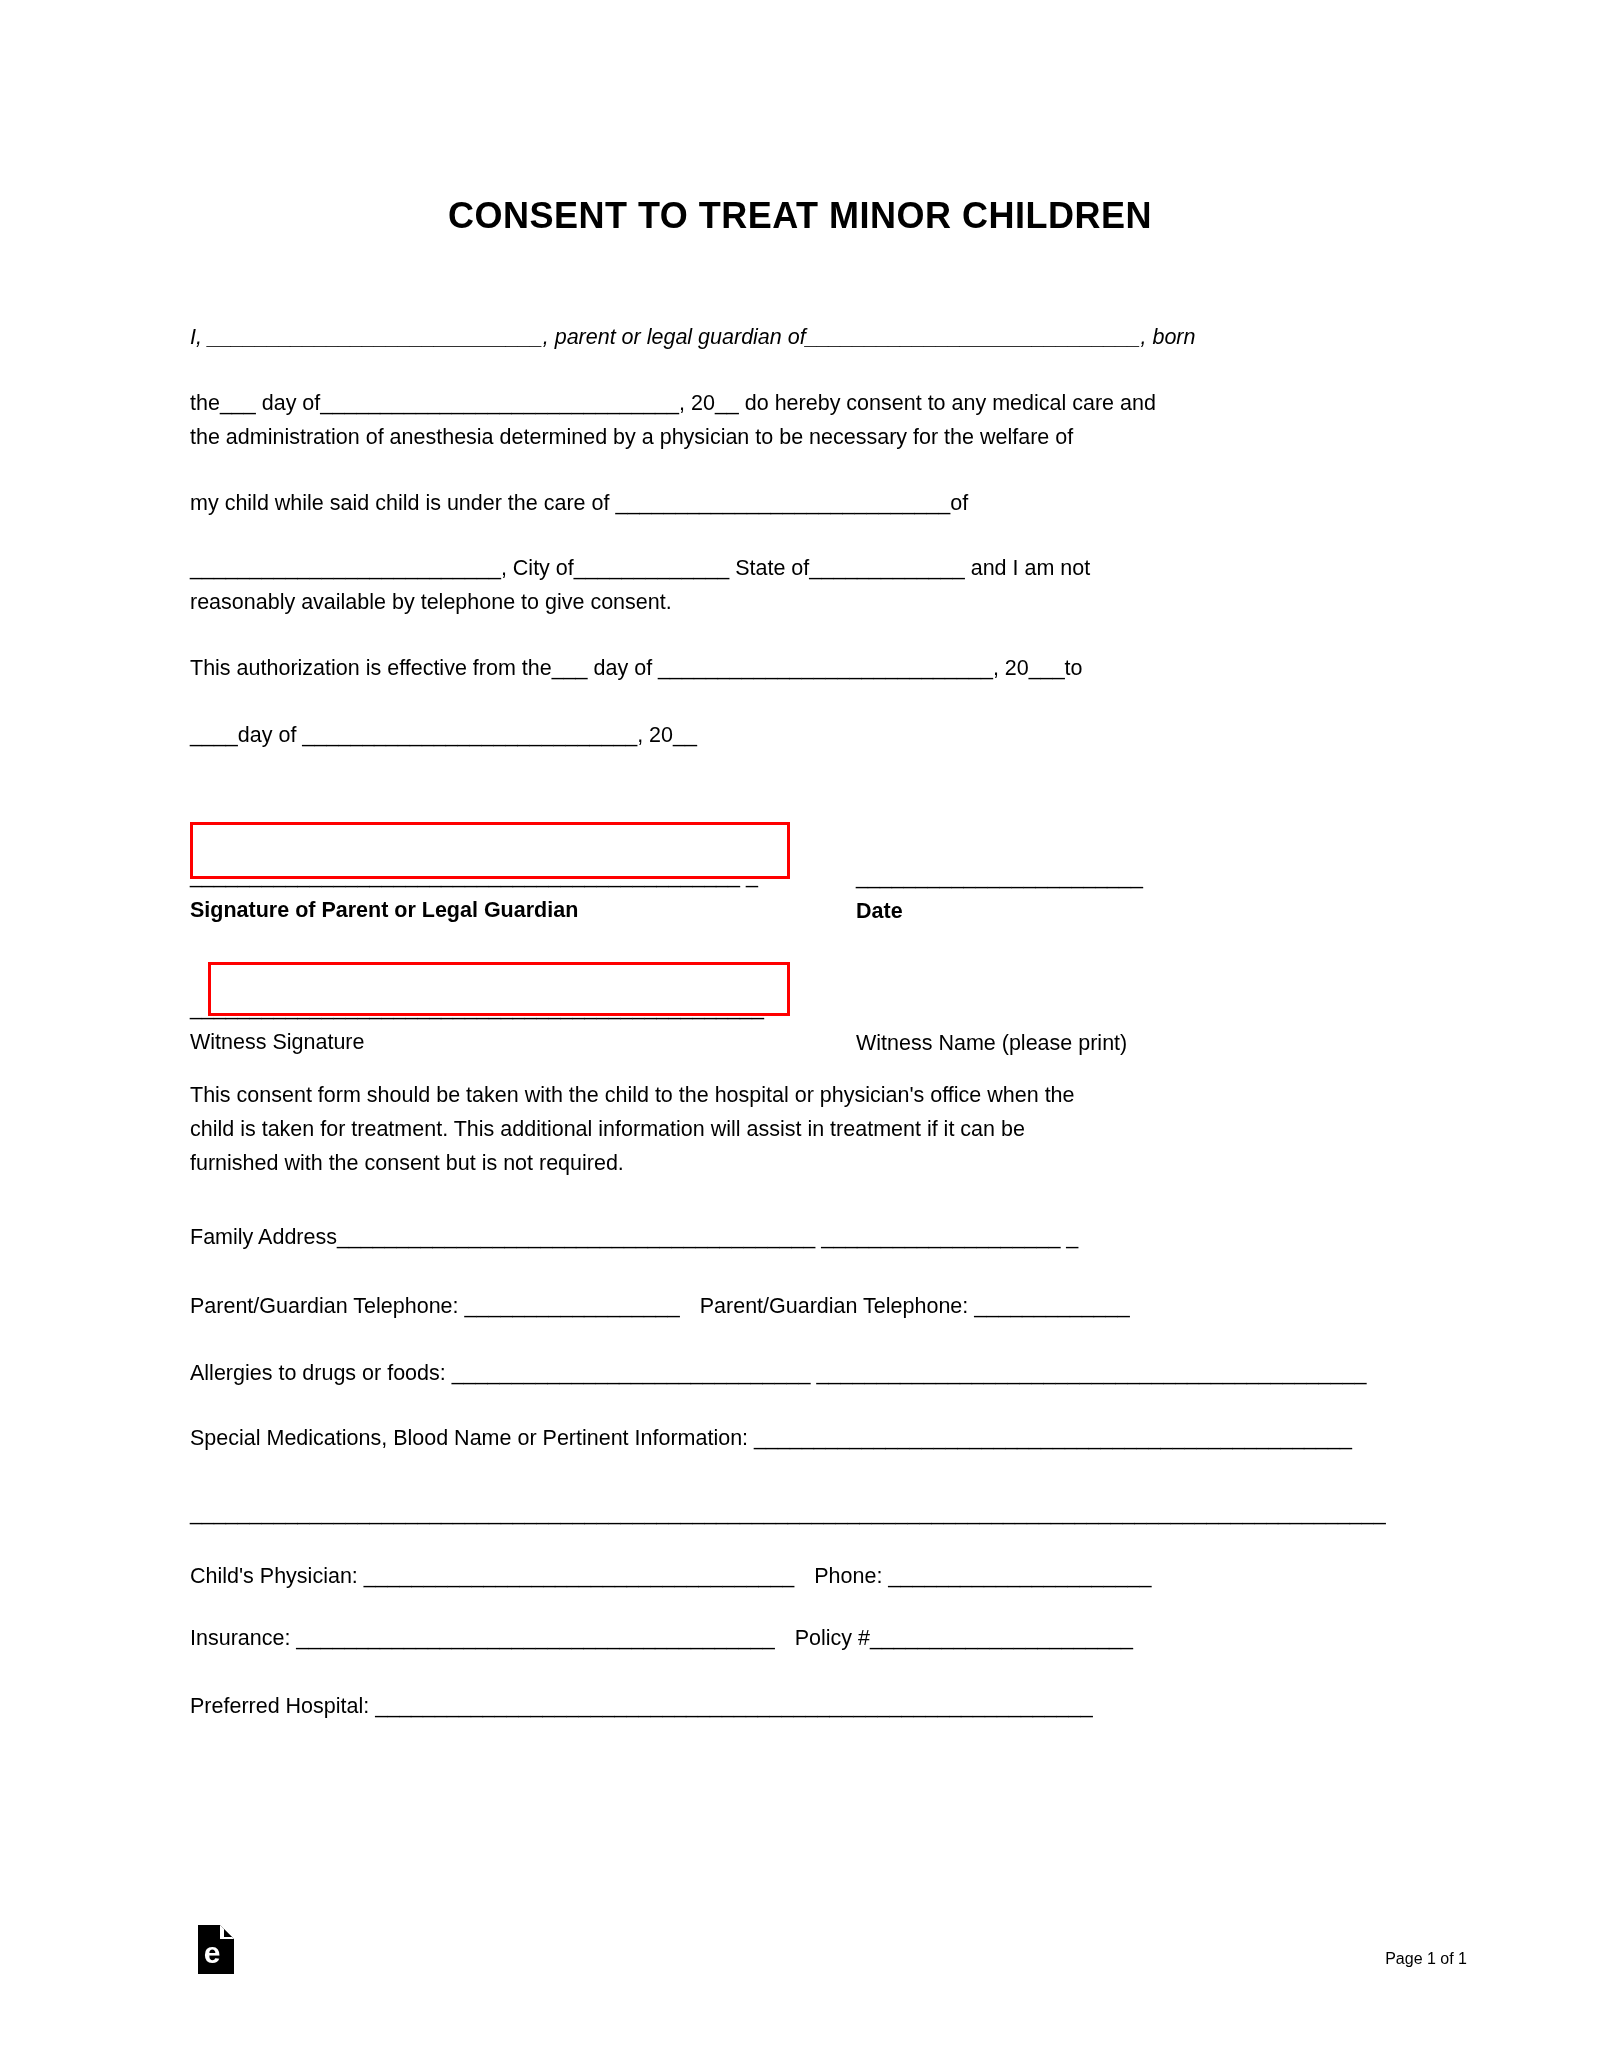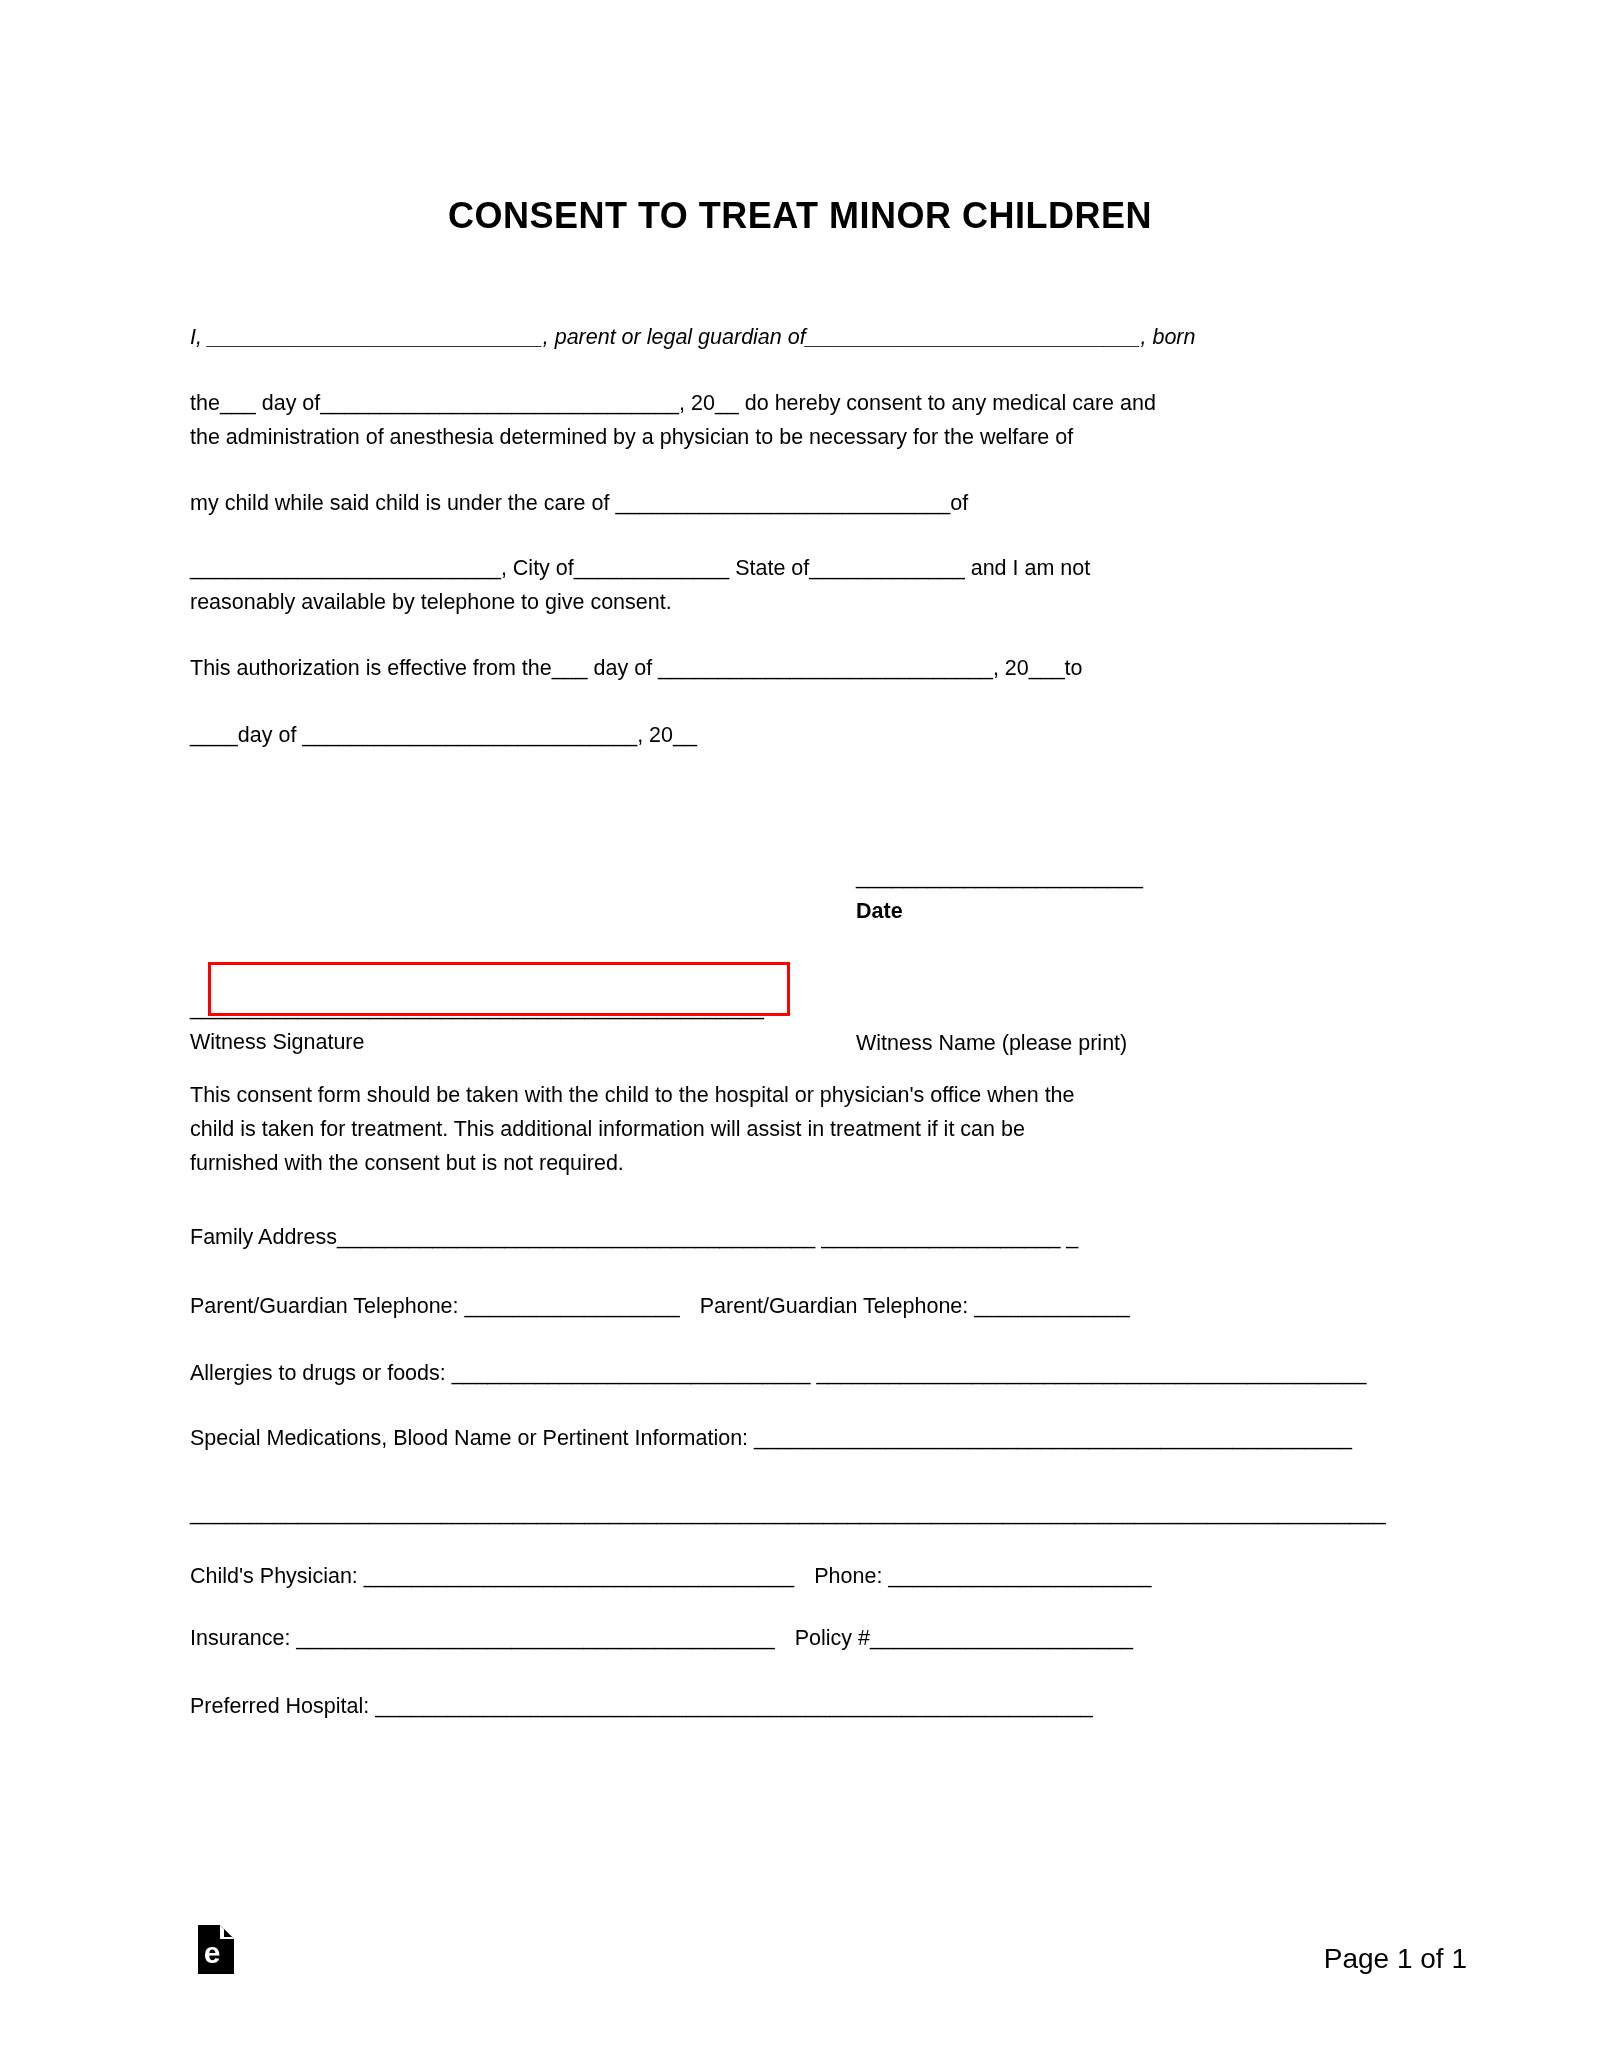--- a/index.html
+++ b/index.html
@@ -50,21 +50,21 @@
   .wit-row .sig-box { width: 582px; height: 54px; margin-left: 18px; margin-bottom: -25px; }
   .sig-line { line-height: 34px; white-space: nowrap; position: relative; z-index: 1; }
   .sig-label { line-height: 34px; white-space: nowrap; }
   .bold { font-weight: bold; }
   .field-gap { margin-left: 14px; }
   .footer {
     position: absolute;
     left: 198px; right: 133px; top: 1925px;
     display: flex; justify-content: space-between; align-items: flex-end;
   }
-  .page-indicator { font-size: 28px; line-height: 26px; padding-bottom: 2px; }
+  .page-indicator { font-size: 16px; line-height: 26px; padding-bottom: 2px; }
   .logo { width: 36px; height: 49px; display: block; }
 </style>
 </head>
 <body>
 
 <div class="page">
   <div class="content">
 
     <div class="doc-title">CONSENT TO TREAT MINOR CHILDREN</div>
 
@@ -76,20 +76,25 @@
     <div class="line mt32">my child while said child is under the care of ____________________________of</div>
 
     <div class="line mt31">__________________________, City of_____________ State of_____________ and I am not</div>
     <div class="line">reasonably available by telephone to give consent.</div>
 
     <div class="line mt32">This authorization is effective from the___ day of  ____________________________, 20___to</div>
 
     <div class="line mt33">____day of  ____________________________, 20__</div>
 
     <div class="sig-row">
+      <div class="sig-col">
+        <div class="sig-box"></div>
+        <div class="sig-line">______________________________________________ _</div>
+        <div class="sig-label bold">Signature of Parent or Legal Guardian</div>
+      </div>
       <div class="sig-col right">
         <div class="sig-line">________________________</div>
         <div class="sig-label bold">Date</div>
       </div>
     </div>
 
     <div class="wit-row">
       <div class="sig-col">
         <div class="sig-box"></div>
         <div class="sig-line">________________________________________________</div>

